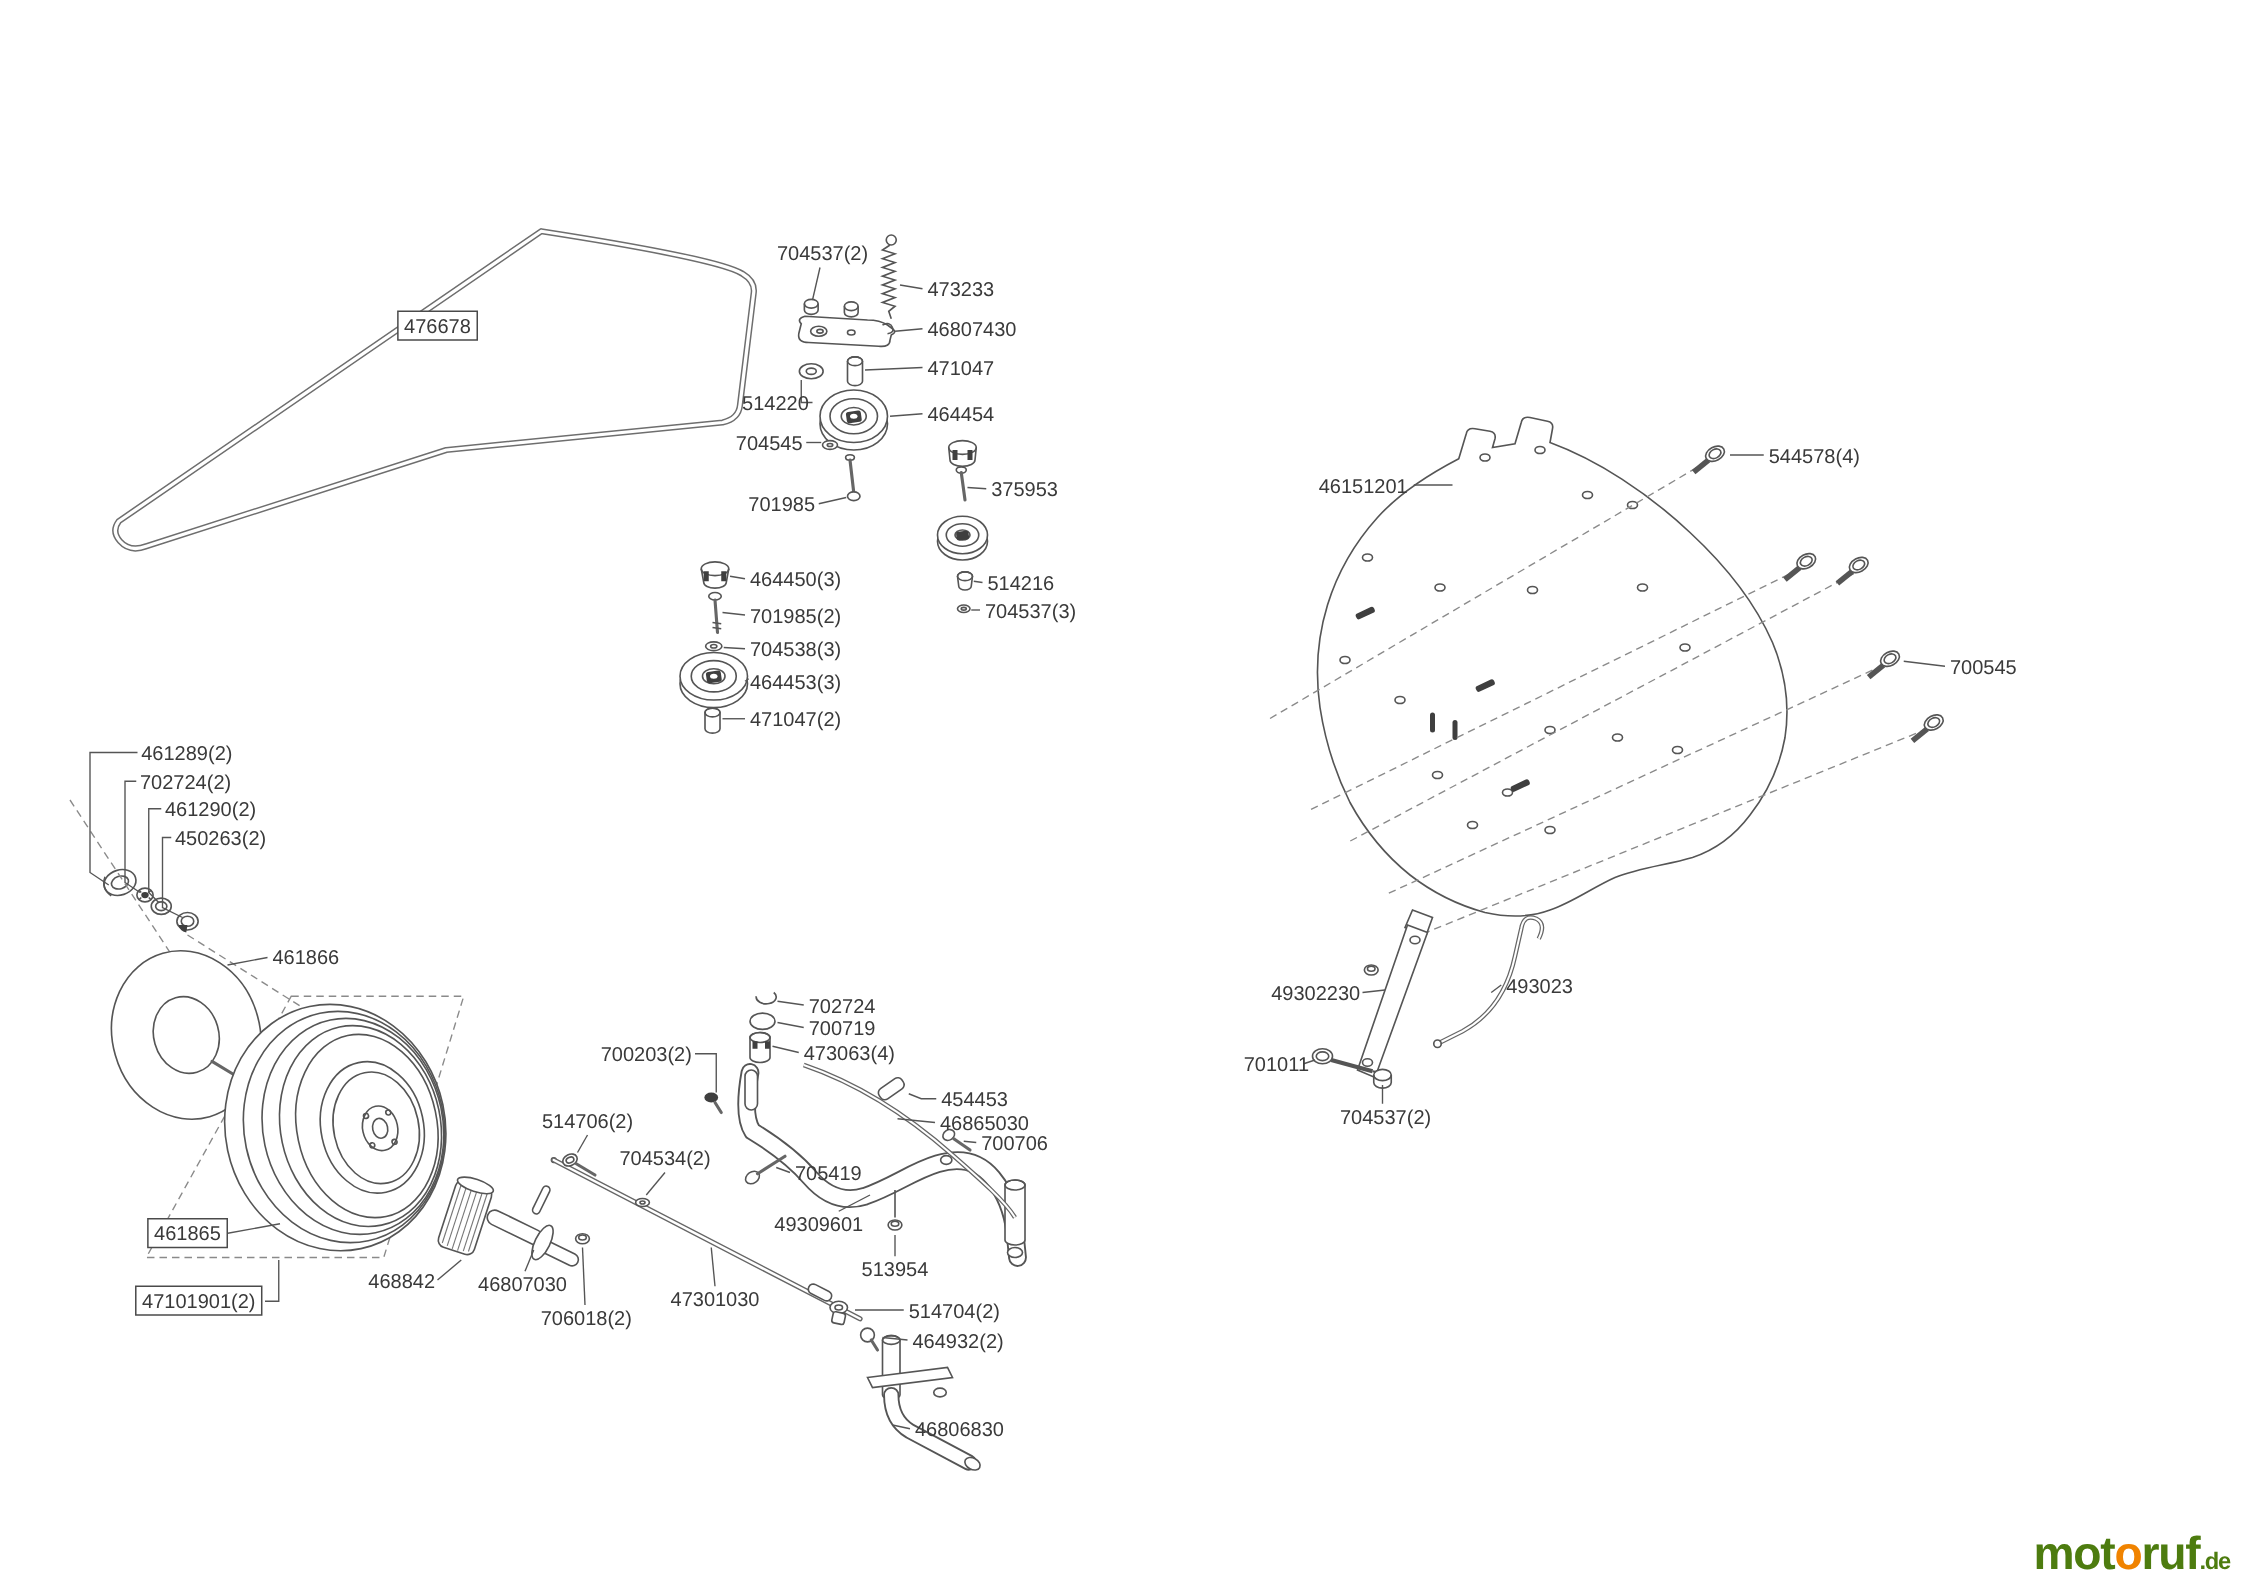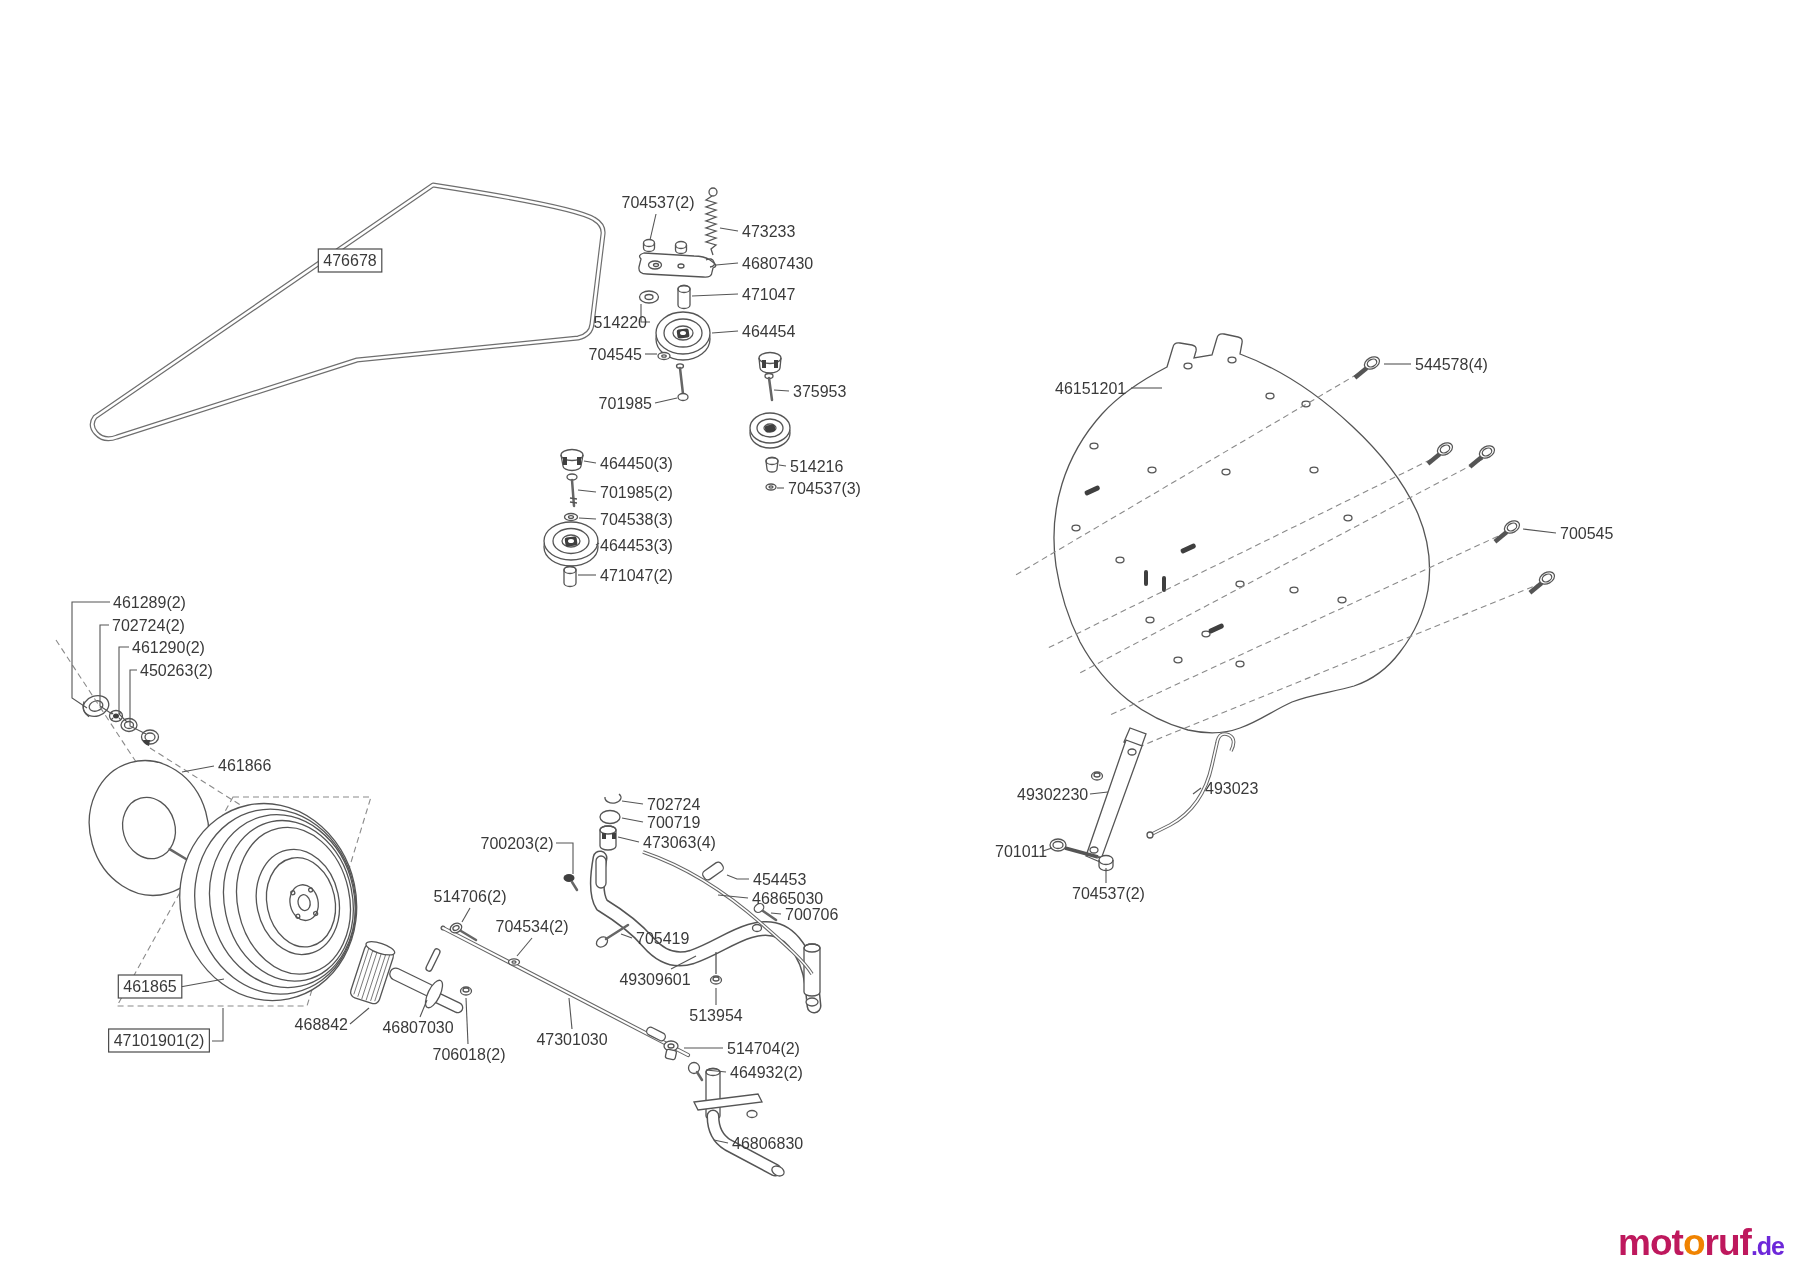--- a/index.html
+++ b/index.html
@@ -19,23 +19,23 @@
   .rod1{fill:none;stroke:#666;stroke-width:4.2;stroke-linecap:round;}
   .rod2{fill:none;stroke:#fff;stroke-width:2;stroke-linecap:round;}
   .wire1{fill:none;stroke:#666;stroke-width:3.6;}
   .wire2{fill:none;stroke:#fff;stroke-width:1.6;}
   .thin{fill:none;stroke:#666;stroke-width:2.5;stroke-linecap:round;}
   .leader{fill:none;stroke:#555;stroke-width:1.1;}
   .part-label{font-family:"Liberation Sans",sans-serif;font-size:16px;fill:#3a3a3a;}
   .label-box{fill:#fff;stroke:#4a4a4a;stroke-width:1.2;}
   .knurl{stroke:#777;stroke-width:0.9;}
   .logo{position:absolute;right:16px;bottom:8px;font-weight:bold;font-size:37px;letter-spacing:-1px;}
-  .logo .c1{color:#be185d;}
+  .logo .c1{color:#4d7c0f;}
   .logo .c2{color:#f08300;}
-  .logo .de{font-size:25px;color:#6d28d9;}
+  .logo .de{font-size:19px;color:#4d7c0f;}
 </style>
 </head>
 <body>
 
 <div class="stage">
 <svg id="diagram-svg" width="1800" height="1272" viewBox="0 0 1800 1272" xmlns="http://www.w3.org/2000/svg">
 
   <g>
     <path class="belt1" d="M433,185 Q575,207 594,219 Q604,225 603,234 L592,324 Q591,335 578,338 L357,360 L117,437 Q104,442 96,433 Q89,425 95,417 Z"></path>
     <path class="belt2" d="M433,185 Q575,207 594,219 Q604,225 603,234 L592,324 Q591,335 578,338 L357,360 L117,437 Q104,442 96,433 Q89,425 95,417 Z"></path>

